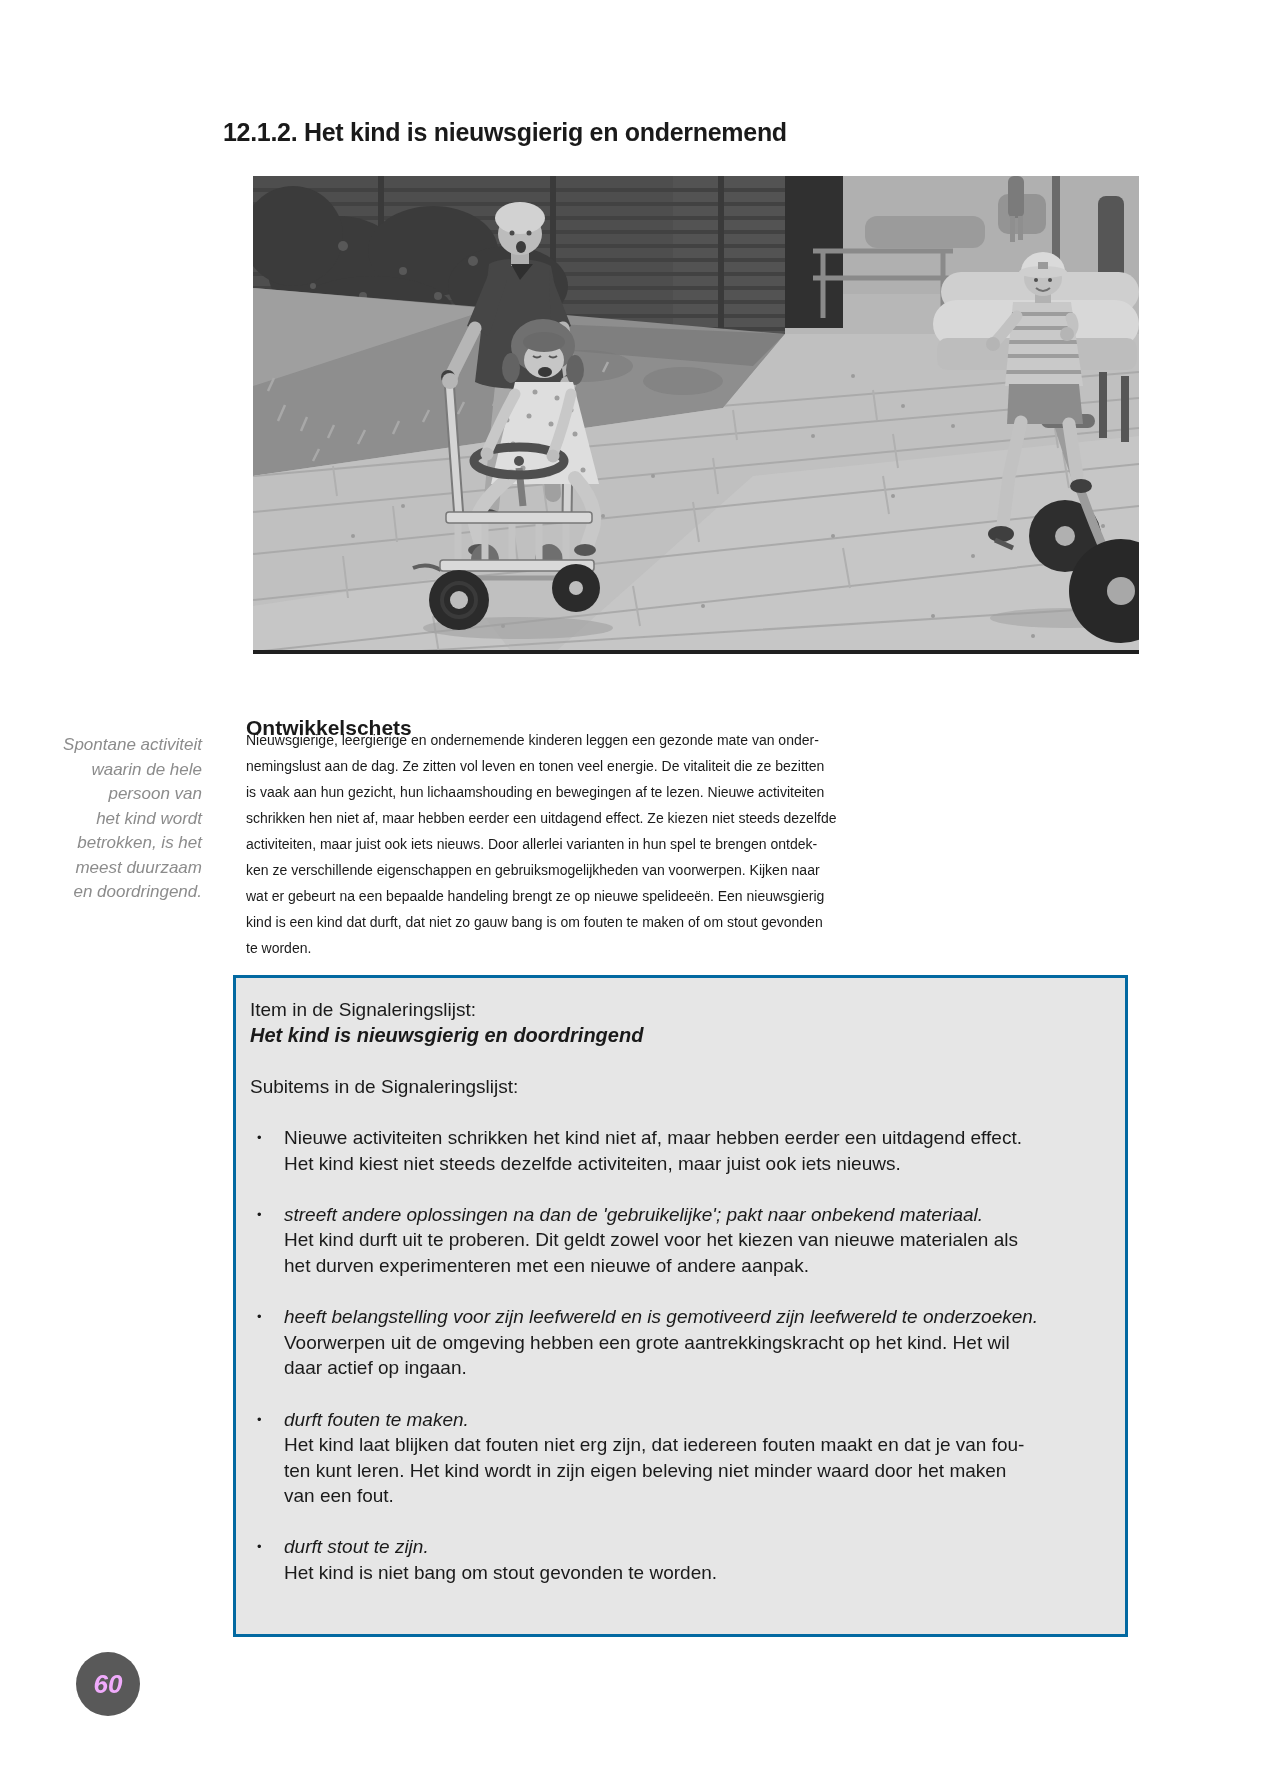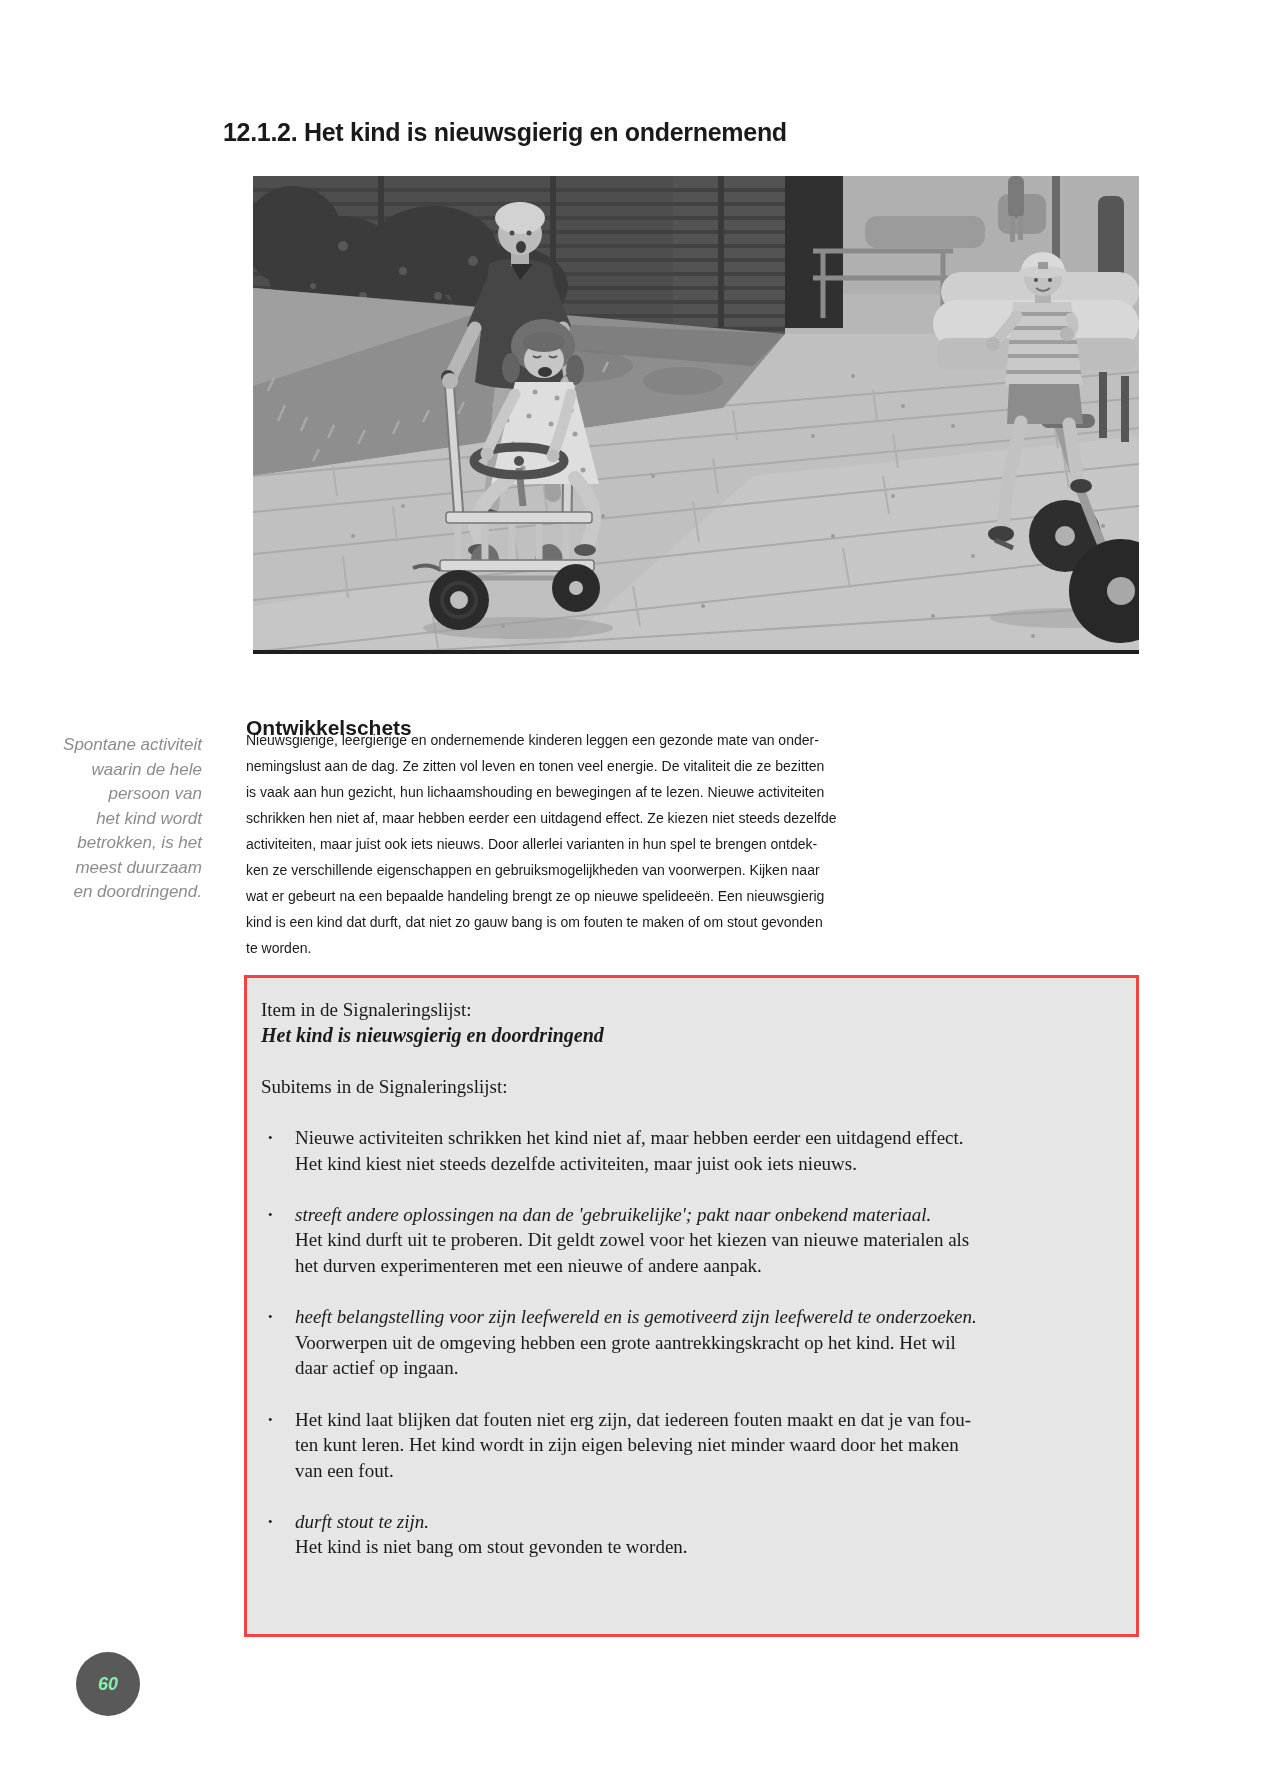--- a/index.html
+++ b/index.html
@@ -27,45 +27,45 @@
   }
   .section-heading{
     position:absolute;left:246px;top:699px;
     font-size:21px;font-weight:bold;
   }
   .body-par{
     position:absolute;left:246px;top:727px;width:778px;
     font-size:14px;line-height:26px;white-space:pre-line;
   }
   .sig-box{
-    position:absolute;left:244px;top:975px;width:895px;height:662px;
+    position:absolute;left:233px;top:975px;width:895px;height:662px;
     box-sizing:border-box;
-    background:#e6e6e6;border:3px solid #ef4444;
+    background:#e6e6e6;border:3px solid #0369a1;
     padding:19px 18px 0 14px;
-    font-size:19px;line-height:25.6px;font-family:Liberation Serif, serif;
+    font-size:19px;line-height:25.6px;
   }
   .sig-box .item-title{
     font-weight:bold;font-style:italic;font-size:20px;
     margin-bottom:25.6px;
   }
   .bullet{display:flex;margin-top:25.6px;}
   .bullet-marker{
     width:27px;flex:none;text-align:left;padding-left:7px;
     font-size:13px;line-height:25.6px;
   }
   .bullet-text{flex:1;}
   .bullet-lead{font-style:italic;}
   .bullet-body{white-space:pre-line;}
   .page-badge{
     position:absolute;left:76px;top:1652px;width:64px;height:64px;
     border-radius:50%;background:#595959;
     display:flex;align-items:center;justify-content:center;
   }
   .page-badge span{
-    color:#86efac;font-weight:bold;font-style:italic;font-size:18px;
+    color:#f0abfc;font-weight:bold;font-style:italic;font-size:26px;
   }
 </style>
 </head>
 <body>
 
 <div class="page">
 
   <h1 class="chapter-heading">12.1.2. Het kind is nieuwsgierig en ondernemend</h1>
 
   <div class="photo-wrap" role="img" aria-label="Zwart-wit foto: een jongen duwt een lachend meisje in een metalen duwkar met stuurwiel over een betegeld schoolplein; rechts rijdt een kleiner jongetje met pet op een driewieler; op de achtergrond een houten schutting, gras en een opblaasbadje.">
@@ -341,20 +341,21 @@
       <div class="bullet-text">
         <div class="bullet-lead">heeft belangstelling voor zijn leefwereld en is gemotiveerd zijn leefwereld te onderzoeken.</div>
         <div class="bullet-body">Voorwerpen uit de omgeving hebben een grote aantrekkingskracht op het kind. Het wil
 daar actief op ingaan.</div>
       </div>
     </div>
 
     <div class="bullet">
       <div class="bullet-marker">•</div>
       <div class="bullet-text">
+        <div class="bullet-lead">durft fouten te maken.</div>
         <div class="bullet-body">Het kind laat blijken dat fouten niet erg zijn, dat iedereen fouten maakt en dat je van fou-
 ten kunt leren. Het kind wordt in zijn eigen beleving niet minder waard door het maken
 van een fout.</div>
       </div>
     </div>
 
     <div class="bullet">
       <div class="bullet-marker">•</div>
       <div class="bullet-text">
         <div class="bullet-lead">durft stout te zijn.</div>

